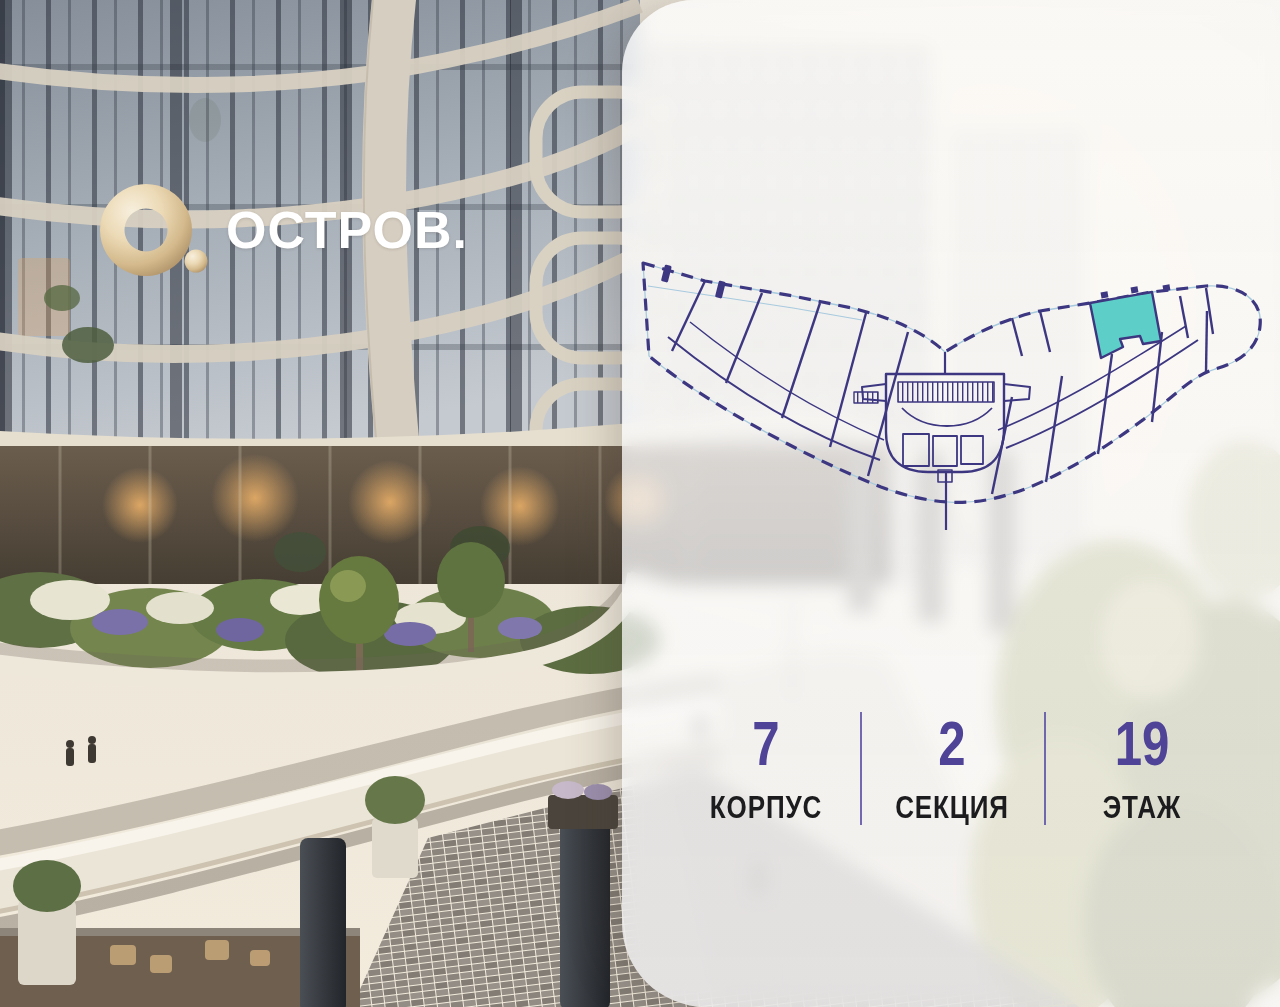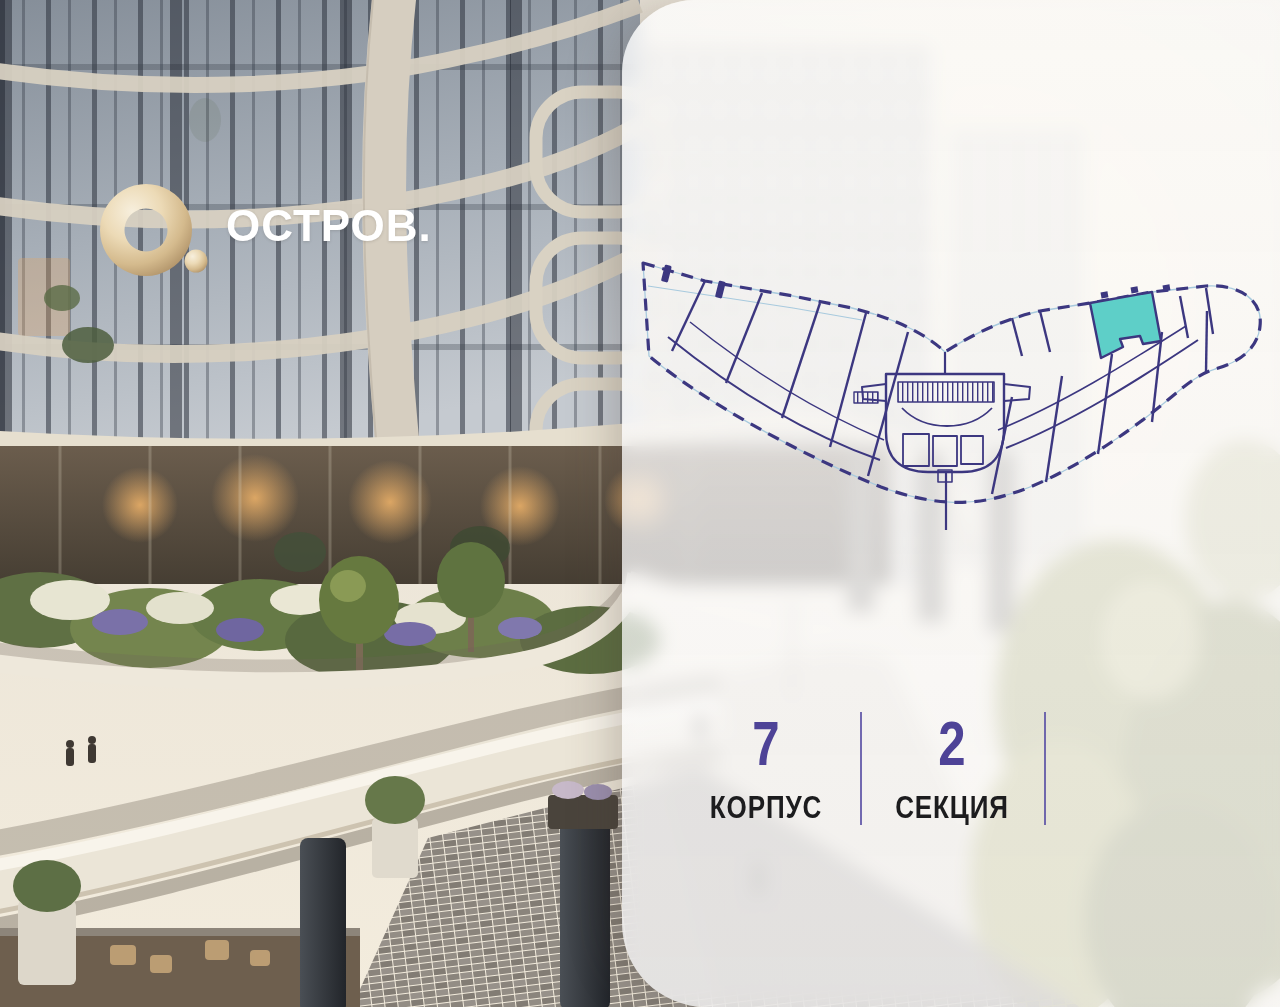--- a/index.html
+++ b/index.html
@@ -8,21 +8,21 @@
     font-family:"Liberation Sans",sans-serif;
     background:#e8e2d6;
   }
   .stage *{box-sizing:border-box;}
   svg{display:block;}
   .bg{position:absolute;left:0;top:0;width:1280px;height:1007px;z-index:1;}
   
   .logo-mark{position:absolute;left:90px;top:174px;width:125px;height:120px;z-index:3;}
   .wordmark{
     position:absolute;left:226px;top:204px;z-index:3;
-    font-size:44px;font-weight:700;letter-spacing:1px;color:#ffffff;
+    font-size:52px;font-weight:700;letter-spacing:1px;color:#ffffff;
     line-height:1;white-space:nowrap;
     text-shadow:0 1px 3px rgba(60,55,50,.18);
   }
   
   .panel{
     position:absolute;left:622px;top:0;width:658px;height:1007px;z-index:5;
     background:linear-gradient(180deg,rgba(252,252,252,.78),rgba(248,248,250,.74));
     -webkit-backdrop-filter:blur(9px) saturate(1.05) brightness(1.03);
     backdrop-filter:blur(9px) saturate(1.05) brightness(1.03);
     border-radius:72px 0 0 84px;
@@ -336,15 +336,19 @@
     <div class="stat stat-b">
       <div class="num">7</div>
       <div class="lbl">КОРПУС</div>
     </div>
     <div class="vdiv vd1"></div>
     <div class="stat stat-s">
       <div class="num">2</div>
       <div class="lbl">СЕКЦИЯ</div>
     </div>
     <div class="vdiv vd2"></div>
+    <div class="stat stat-f">
+      <div class="num">19</div>
+      <div class="lbl">ЭТАЖ</div>
+    </div>
   </div>
 
 </div>
 
 </body></html>

